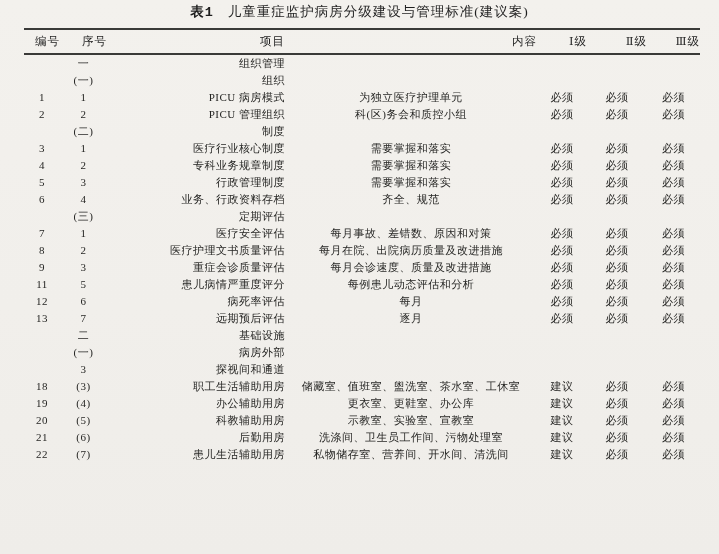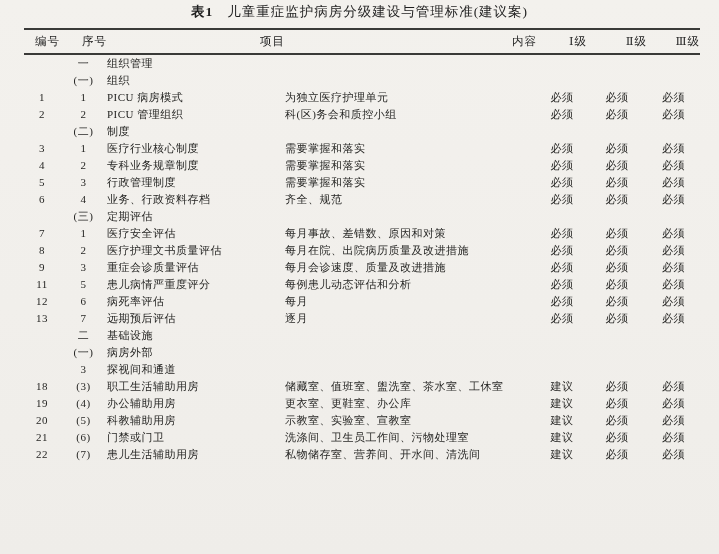--- a/index.html
+++ b/index.html
@@ -20,20 +20,21 @@
     top:3px;left:0;right:0;
     text-align:center;
     font-size:13.5px;
     letter-spacing:1px;
     color:#1f1f1f;
     white-space:nowrap;
   }
   .table-title .title-label{
     font-weight:bold;
     margin-right:14px;
+    font-family:Liberation Mono, monospace;
   }
   table.std{
     position:absolute;
     top:28px;left:24px;
     width:676px;
     border-collapse:collapse;
     table-layout:fixed;
     border-top:2px solid #3a3a38;
     font-size:11px;
   }
@@ -55,22 +56,22 @@
   }
   table.std tbody td{
     padding:0;
     line-height:17px;
     letter-spacing:0.5px;
     white-space:nowrap;
     overflow:hidden;
     color:#262624;
   }
   td.col0, td.col1{ text-align:center; }
-  td.col2{ text-align:left; padding-left:8px;margin-left:40px; }
-  td.col3{ text-align:left; padding-left:1px; }
+  td.col2{ text-align:right; padding-left:8px;margin-left:40px; }
+  td.col3{ text-align:center; padding-left:1px; }
   td.col4, td.col5, td.col6{ text-align:center; }
 </style>
 </head>
 <body>
 
 <div class="page">
 
   <div class="table-title">
     <span class="title-label">表1</span><span>儿童重症监护病房分级建设与管理标准(建议案)</span>
   </div>
@@ -291,21 +292,21 @@
           <td class="col1">(5)</td>
           <td class="col2">科教辅助用房</td>
           <td class="col3">示教室、实验室、宣教室</td>
           <td class="col4">建议</td>
           <td class="col5">必须</td>
           <td class="col6">必须</td>
         </tr>
         <tr>
           <td class="col0">21</td>
           <td class="col1">(6)</td>
-          <td class="col2">门禁或门卫</td>
+          <td class="col2">后勤用房</td>
           <td class="col3">洗涤间、卫生员工作间、污物处理室</td>
           <td class="col4">建议</td>
           <td class="col5">必须</td>
           <td class="col6">必须</td>
         </tr>
         <tr>
           <td class="col0">22</td>
           <td class="col1">(7)</td>
           <td class="col2">患儿生活辅助用房</td>
           <td class="col3">私物储存室、营养间、开水间、清洗间</td>

